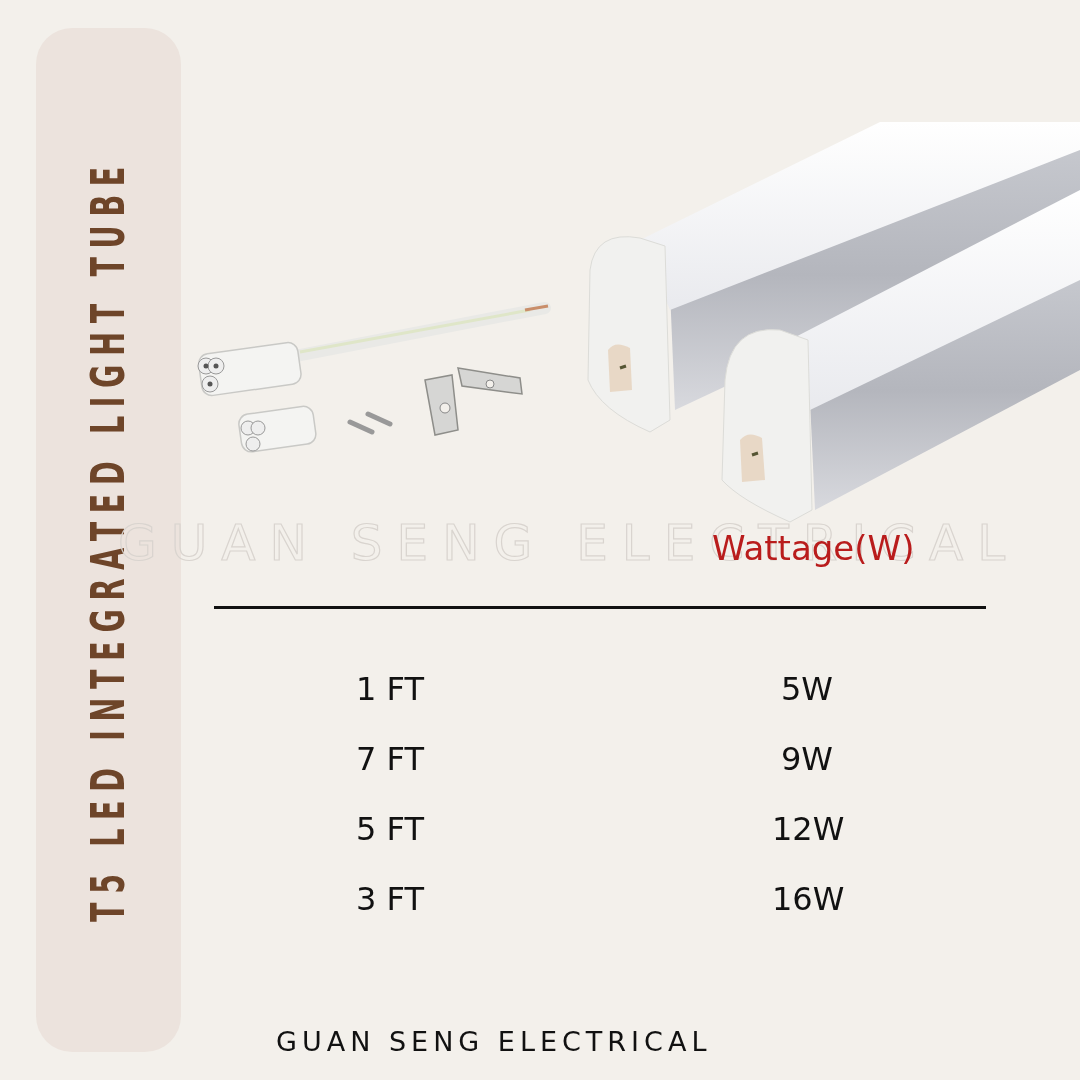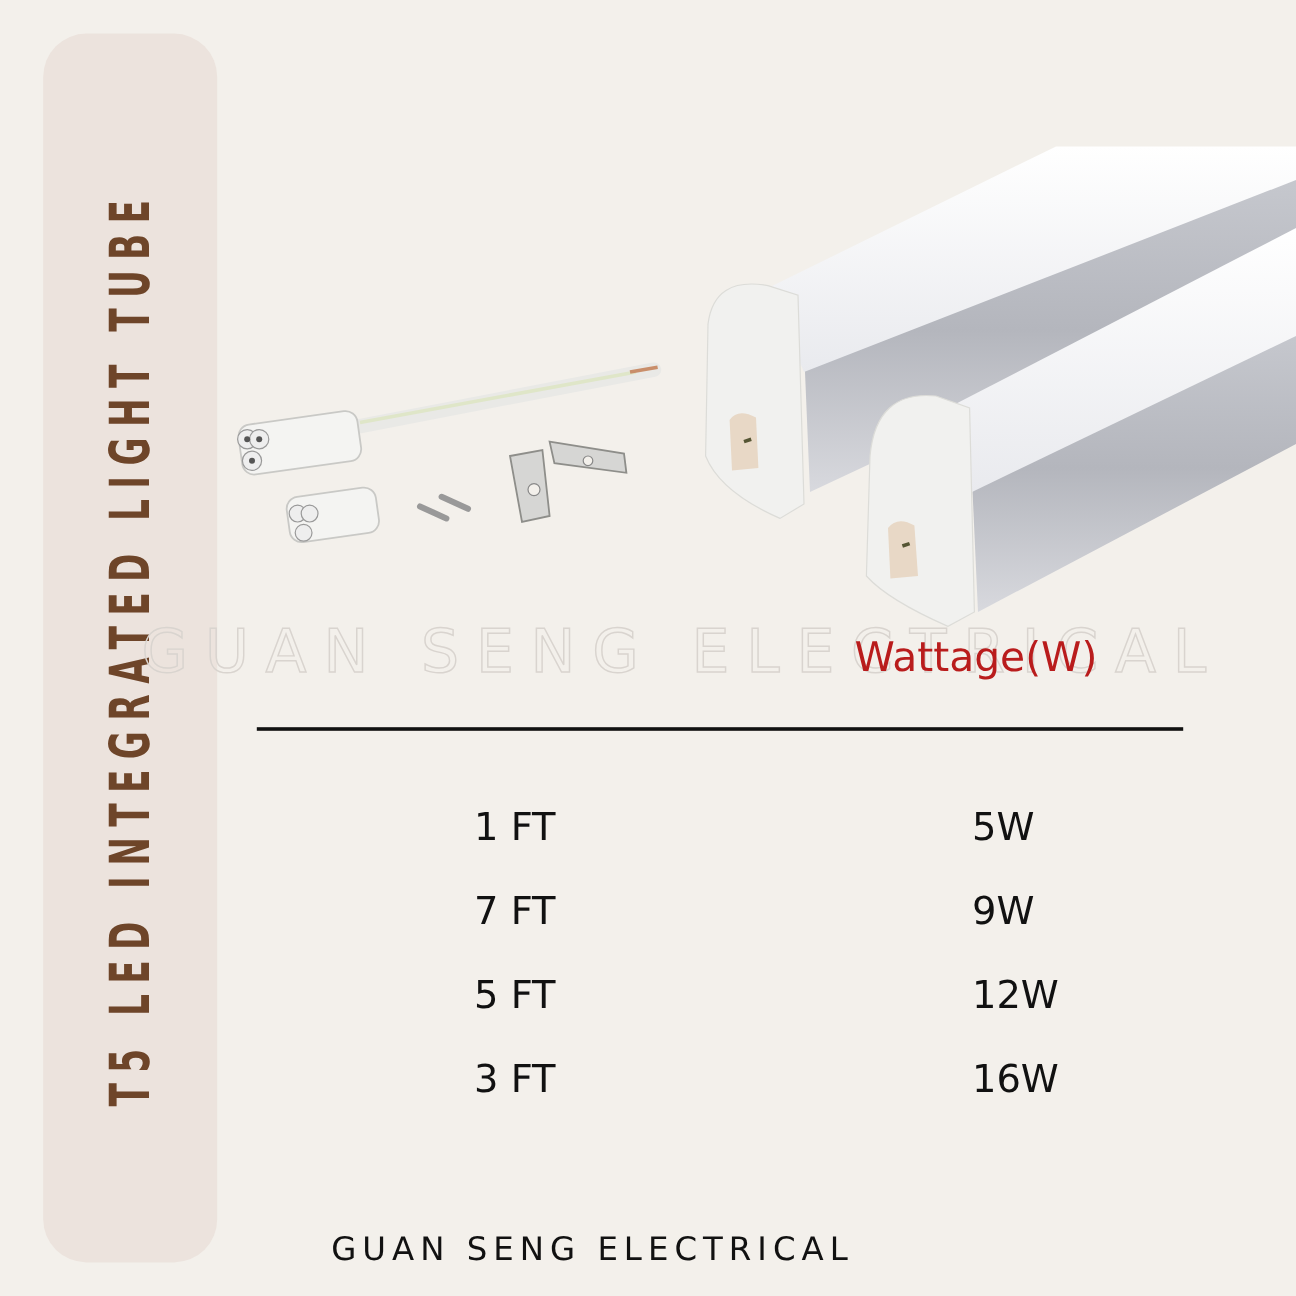--- a/index.html
+++ b/index.html
@@ -4,22 +4,22 @@
 <style>
   html, body { margin:0; padding:0; }
   body { width:1080px; height:1080px; background:#f3f0eb; position:relative; overflow:hidden; font-family:"DejaVu Sans", sans-serif; }
   .side-panel { position:absolute; left:36px; top:28px; width:145px; height:1024px; background:#ece3dd; border-radius:36px; }
   .side-title { position:absolute; left:108px; top:540px; transform:translate(-50%,-50%) rotate(-90deg); white-space:nowrap; font-family:"DejaVu Sans", sans-serif; font-weight:bold; font-size:46px; letter-spacing:14px; color:#6e4529; transform-origin:center; }
   .side-title span { display:inline-block; transform:scaleX(0.62); transform-origin:center; }
   .watermark { position:absolute; left:118px; top:514px; font-family:"DejaVu Sans", sans-serif; font-size:50px; letter-spacing:14px; color:transparent; -webkit-text-stroke:1.2px #d9d4cf; white-space:nowrap; font-weight:normal; }
   .wattage-header { position:absolute; left:712px; top:528px; font-size:34px; color:#b91c1c; font-family:"DejaVu Sans", sans-serif; }
   .divider { position:absolute; left:214px; top:606px; width:772px; height:3px; background:#111; }
   .row { position:absolute; width:100%; font-size:32px; color:#111; }
-  .row .len { position:absolute; left:356px;margin-left:39px; }
-  .row .watt { position:absolute; left:810px; width:70px; }
+  .row .len { position:absolute; left:356px; }
+  .row .watt { position:absolute; left:772px; width:70px; text-align:center; }
   .footer { position:absolute; left:276px; top:1026px; font-size:27px; letter-spacing:5px; color:#111; font-family:"DejaVu Sans", sans-serif; font-weight:500; }
   .tubes { position:absolute; left:580px; top:110px; }
   .accessories { position:absolute; left:190px; top:290px; }
 </style>
 </head>
 <body>
 
 <div class="side-panel"></div>
 <div class="side-title"><span>T5 LED INTEGRATED LIGHT TUBE</span></div>
 

